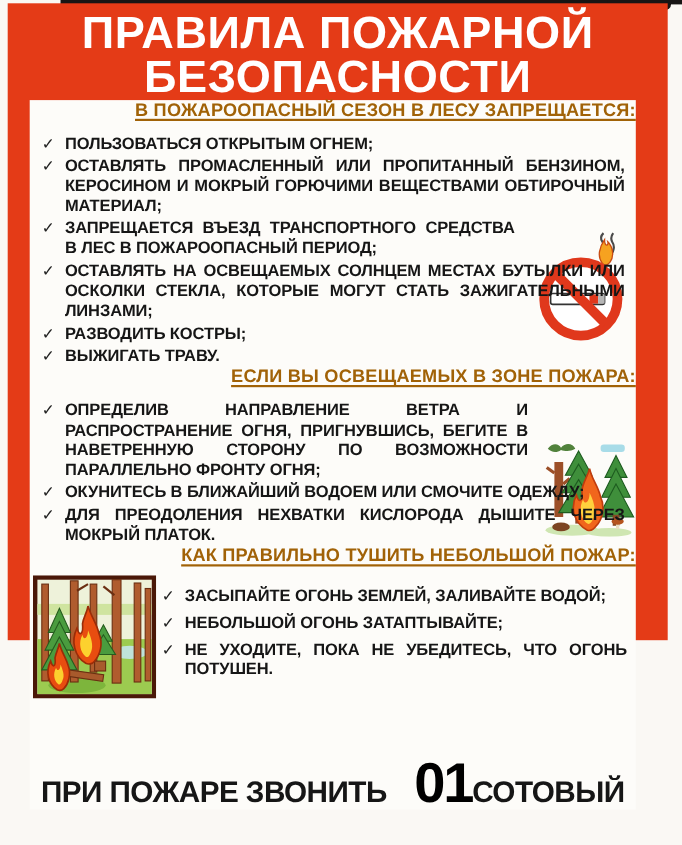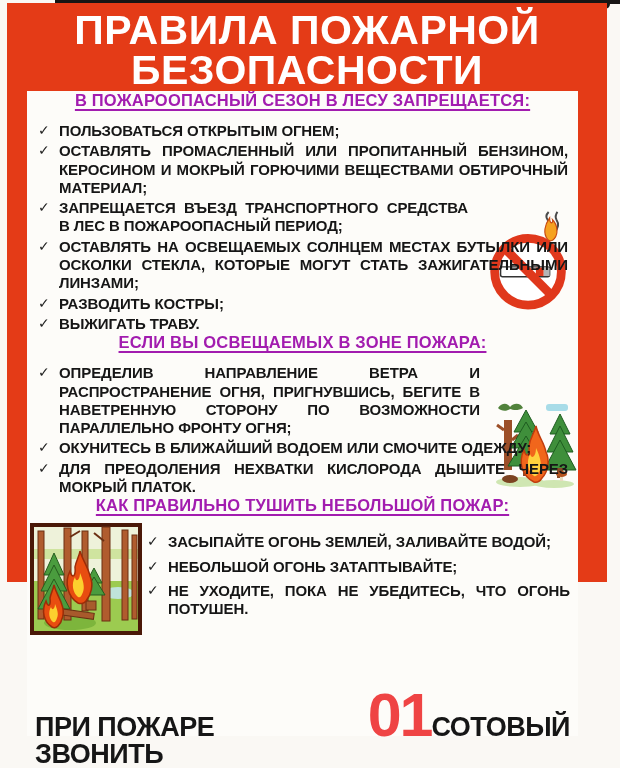--- a/index.html
+++ b/index.html
@@ -23,22 +23,22 @@
 
   .banner { height:88px; text-align:center; color:#ffffff; font-weight:bold;
     font-size:41px; line-height:40px; padding-top:7px; letter-spacing:0.5px; }
 
   .content {
     position:absolute; left:20px; top:88px; width:551px; height:645px;
     background:#fdfcf9;
   }
 
   h2.h-red {
-    margin:0; color:#a21caf; font-weight:bold; font-size:16.5px;
-    text-align:center; text-decoration:underline;
+    margin:0; color:#a16207; font-weight:bold; font-size:16.5px;
+    text-align:right; text-decoration:underline;
     text-decoration-thickness:2px; text-underline-offset:3px;
     letter-spacing:0.2px;
   }
   .h1m { margin-top:38px; }
   .h2m { margin-top:7px; }
   .h3m { margin-top:12px; }
 
   ul.list { list-style:none; margin:12px 0 0 0; padding:0 10px 0 10px; }
   ul.list li {
     position:relative; padding-left:22px; margin-top:2px;
@@ -57,21 +57,21 @@
   .sec3 { display:flex; margin-top:8px; padding:0 8px 0 3px; }
   .art-scene { width:112px; height:112px; flex:0 0 auto; }
   .sec3 ul.list { margin-top:4px; padding:0 0 0 4px; flex:1; }
   .sec3 ul.list li { margin-top:6px; }
 
   .footer {
     position:absolute; left:8px; right:8px; bottom:2px; height:42px;
     display:flex; justify-content:center; align-items:baseline;
   }
   .f-black { font-size:27px; font-weight:bold; color:#161616; letter-spacing:-0.5px; line-height:1; }
-  .f-num   { font-size:61px; font-weight:bold; color:#ef4444; letter-spacing:-2px; line-height:0.78;margin-left:25px; }
+  .f-num   { font-size:51px; font-weight:bold; color:#000000; letter-spacing:-2px; line-height:0.78;margin-left:25px; }
 </style>
 </head>
 <body>
 
 <div class="page">
   <div class="scan-line"></div>
   <div class="scan-blob"></div>
 
   <div class="poster">
 

